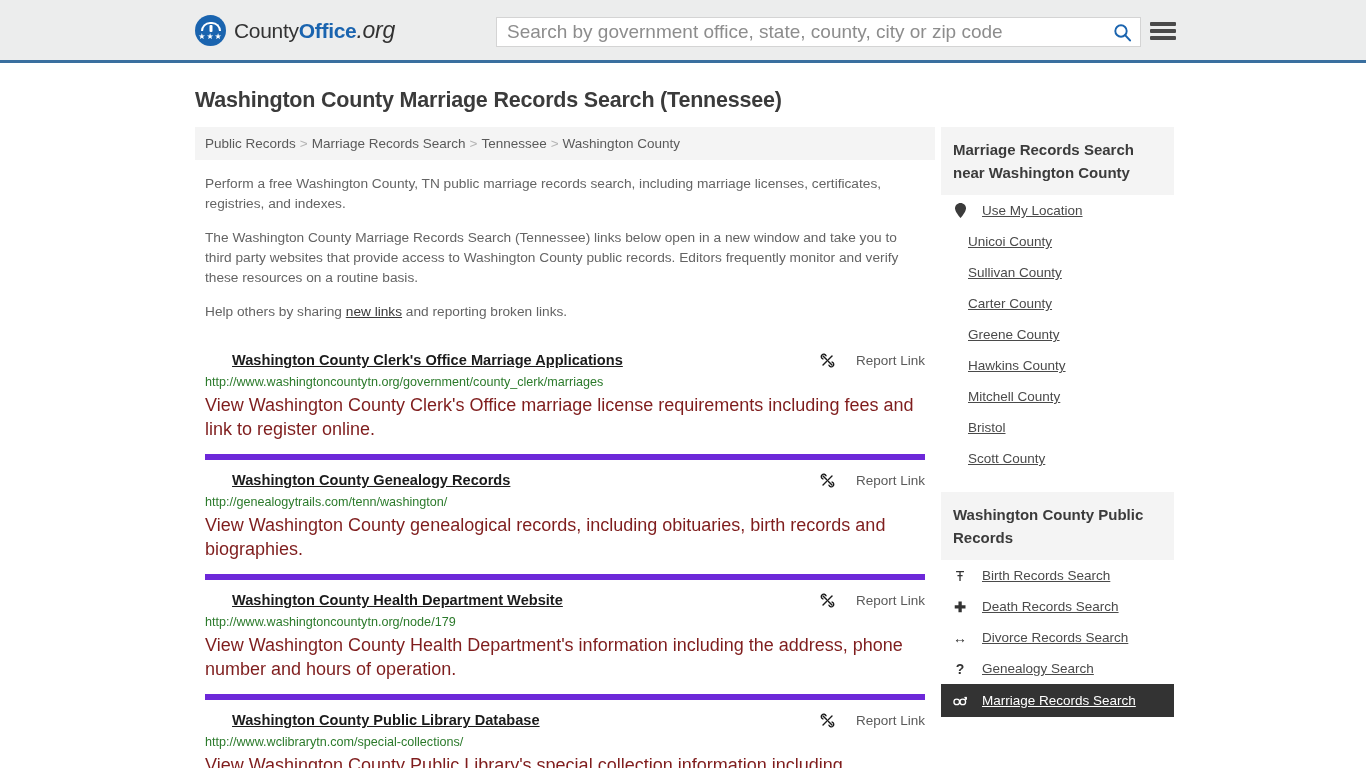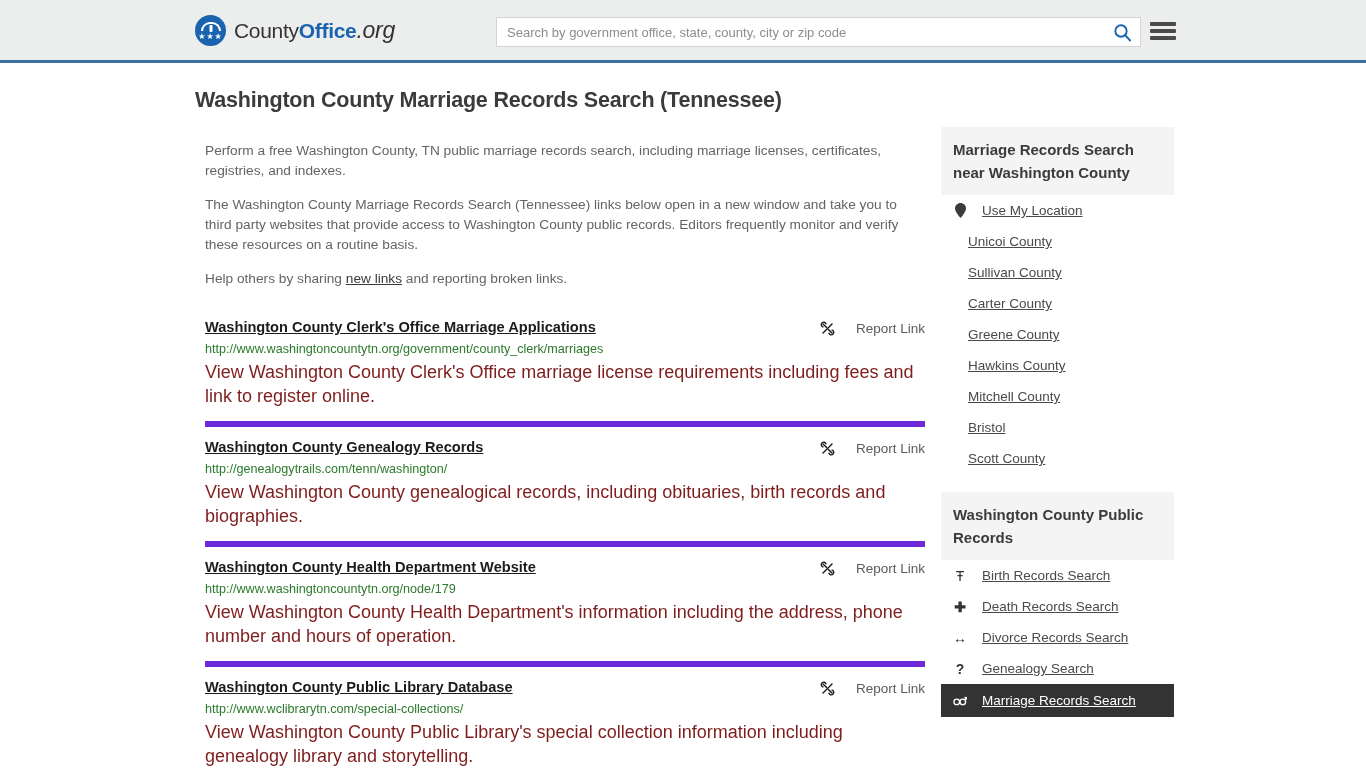--- a/index.html
+++ b/index.html
@@ -82,21 +82,21 @@
     align-items: center;
     background: #ffffff;
     border: 1px solid #d4d4d4;
   }
   .search-input {
     flex: 1;
     border: none;
     outline: none;
     height: 28px;
     padding: 0 10px;
-    font-size: 13px;
+    font-size: 19px;
     font-family: "Liberation Sans", sans-serif;
     color: #444;
     background: transparent;
   }
   .search-input::placeholder { color: #8d8d8d; }
   .search-btn {
     width: 36px; height: 28px;
     border: none; background: transparent;
     cursor: pointer;
     display: flex; align-items: center; justify-content: center;
@@ -157,22 +157,23 @@
 
   
   .results { margin-top: 18px; padding: 0 10px; }
   .result {
     border-top: 6px solid #6d28d9;
     padding: 11px 0 13px 0;
   }
   .result:first-child { border-top: none; }
   .result-head {
     display: flex;
-    align-items: flex-end;
+    align-items: center;
     justify-content: space-between;
+    margin-left: 27px;
   }
   .result-title {
     font-size: 14.6px;
     font-weight: bold;
     color: #1b1b1b;
     text-decoration: underline;
     cursor: pointer;
     line-height: 18px;
   }
   .report-link {
@@ -273,20 +274,23 @@
 </div>
 
 <div class="page">
 
   <h1 class="page-title">Washington County Marriage Records Search (Tennessee)</h1>
 
   <div class="columns">
 
     <div class="main-col">
 
+      <div class="breadcrumb">
+        <a href="#">Public Records</a><span class="sep">&gt;</span><a href="#">Marriage Records Search</a><span class="sep">&gt;</span><a href="#">Tennessee</a><span class="sep">&gt;</span><a href="#">Washington County</a>
+      </div>
 
       <div class="intro">
         <p>Perform a free Washington County, TN public marriage records search, including marriage licenses, certificates, registries, and indexes.</p>
         <p>The Washington County Marriage Records Search (Tennessee) links below open in a new window and take you to third party websites that provide access to Washington County public records. Editors frequently monitor and verify these resources on a routine basis.</p>
         <p><span>Help others by sharing </span><a href="#">new links</a><span> and reporting broken links.</span></p>
       </div>
 
       <div class="results" id="results-list">
   <div class="result">
     <div class="result-head">

